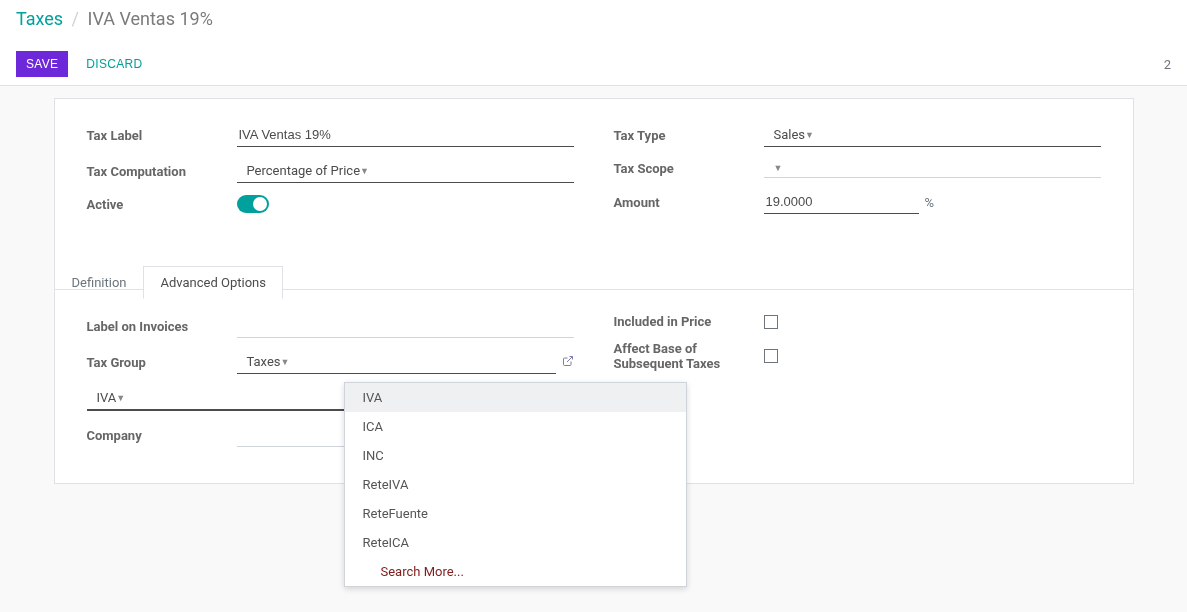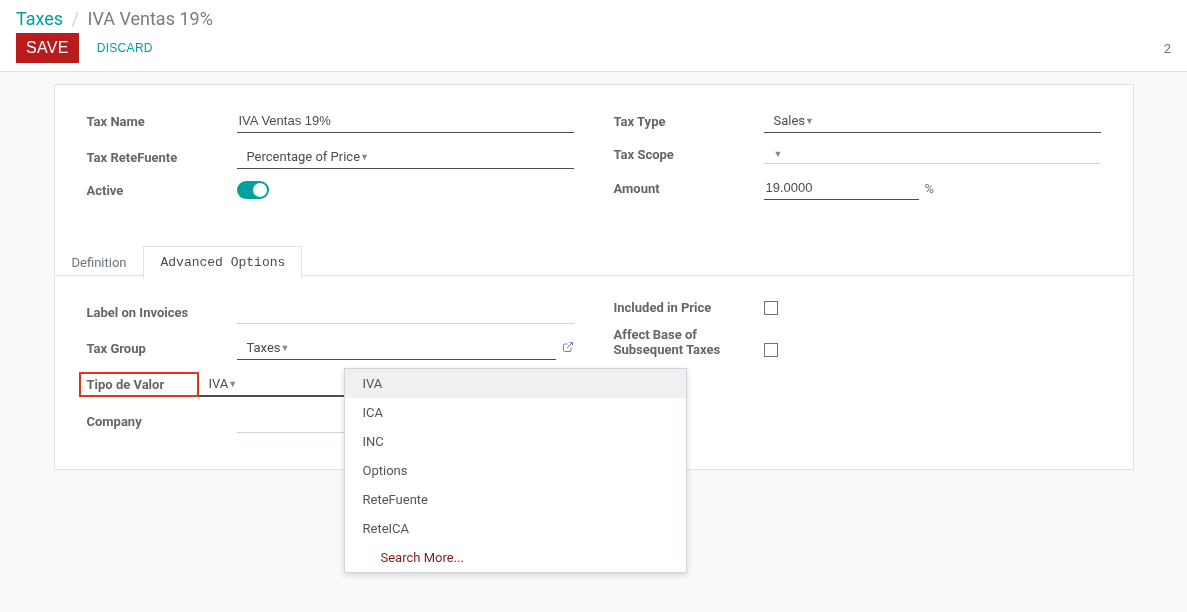--- a/index.html
+++ b/index.html
@@ -12,42 +12,42 @@
     width: 1187px;
     height: 612px;
     overflow: hidden;
   }
   .header {
     background: #fff;
     padding: 8px 16px 0 16px;
   }
   .breadcrumb {
     font-size: 18px;
-    margin-bottom: 4px;
+    margin-bottom: 22px;
     color: #7b7b7b;
   }
   .breadcrumb .root {
     color: #00A09D;
     cursor: pointer;
   }
   .breadcrumb .sep {
     color: #ced4da;
     padding: 0 4px;
   }
   .toolbar {
     display: flex;
     align-items: center;
     padding-bottom: 8px;
   }
   .btn-primary {
-    background: #b91c1c;
+    background: #6d28d9;
     color: #fff;
     border: none;
     padding: 6px 10px;
-    font-size: 16px;
+    font-size: 12px;
     font-weight: 500;
     letter-spacing: 0.3px;
     cursor: pointer;
     margin-right: 8px;
   }
   .btn-secondary {
     background: transparent;
     color: #00A09D;
     border: none;
     padding: 6px 10px;
@@ -155,28 +155,27 @@
     border-bottom: 1px solid #dee2e6;
     margin-top: 30px;
     padding: 0;
   }
   .tab {
     padding: 8px 16px;
     color: #6c757d;
     border: 1px solid transparent;
     cursor: pointer;
     position: relative;
-    top: 4px;
+    top: 10px;
   }
   .tab.active {
     color: #4c4c4c;
     border: 1px solid #dee2e6;
     border-bottom-color: #fff;
     background: #fff;
-    font-family: Liberation Mono, monospace;
   }
   .tab-content {
     padding: 24px 32px;
   }
   .tab-cols {
     display: flex;
     gap: 40px;
   }
   .checkbox {
     width: 14px;
@@ -213,21 +212,21 @@
   }
   .dropdown-item.hover {
     background: #eef0f2;
   }
   .dropdown-action {
     padding: 7px 36px;
     color: #7f1d1d;
     cursor: pointer;
   }
   .field-value.narrow { flex: 0 0 155px; }
-  .align-start { align-items: flex-end; }
+  .align-start { align-items: center; }
 </style>
 </head>
 <body>
 
 <div class="header">
   <div class="breadcrumb">
     <span class="root">Taxes</span>
     <span class="sep">/</span>
     <span>IVA Ventas 19%</span>
   </div>
@@ -238,27 +237,27 @@
   </div>
 </div>
 <div class="divider"></div>
 
 <div class="content-wrap">
   <div class="sheet">
     <div class="sheet-inner">
       <div class="cols">
         <div class="col">
           <div class="field-row">
-            <div class="field-label">Tax Name</div>
+            <div class="field-label">Tax Label</div>
             <div class="field-value">
               <input class="input-underline" value="IVA Ventas 19%" style="">
             </div>
           </div>
           <div class="field-row">
-            <div class="field-label">Tax ReteFuente</div>
+            <div class="field-label">Tax Computation</div>
             <div class="field-value">
               <div class="select-underline">
                 <span>Percentage of Price</span>
                 <span class="caret">▼</span>
               </div>
             </div>
           </div>
           <div class="field-row">
             <div class="field-label">Active</div>
             <div class="field-value">
@@ -320,21 +319,20 @@
               <span class="ext-link">
                 <svg width="12" height="12" viewBox="0 0 24 24" fill="none" stroke="#7c7bad" stroke-width="2">
                     <path d="M18 13v6a2 2 0 0 1-2 2H5a2 2 0 0 1-2-2V8a2 2 0 0 1 2-2h6"></path>
                     <polyline points="15 3 21 3 21 9"></polyline>
                     <line x1="10" y1="14" x2="21" y2="3"></line>
                   </svg>
               </span>
             </div>
           </div>
           <div class="field-row">
-            <div class="field-label highlighted-label">Tipo de Valor</div>
             <div class="field-value">
               <div class="select-underline" style="border-bottom:2px solid #4c4c4c;">
                 <span>IVA</span>
                 <span class="caret">▼</span>
               </div>
               <span class="ext-link">
                 <svg width="12" height="12" viewBox="0 0 24 24" fill="none" stroke="#7c7bad" stroke-width="2">
                     <path d="M18 13v6a2 2 0 0 1-2 2H5a2 2 0 0 1-2-2V8a2 2 0 0 1 2-2h6"></path>
                     <polyline points="15 3 21 3 21 9"></polyline>
                     <line x1="10" y1="14" x2="21" y2="3"></line>
@@ -363,20 +361,20 @@
             </div>
           </div>
         </div>
       </div>
     </div>
 
     <div class="dropdown">
       <div class="dropdown-item hover">IVA</div>
       <div class="dropdown-item">ICA</div>
       <div class="dropdown-item">INC</div>
-      <div class="dropdown-item">Options</div>
+      <div class="dropdown-item">ReteIVA</div>
       <div class="dropdown-item">ReteFuente</div>
       <div class="dropdown-item">ReteICA</div>
       <div class="dropdown-action">Search More...</div>
     </div>
 
   </div>
 </div>
 
 </body></html>

